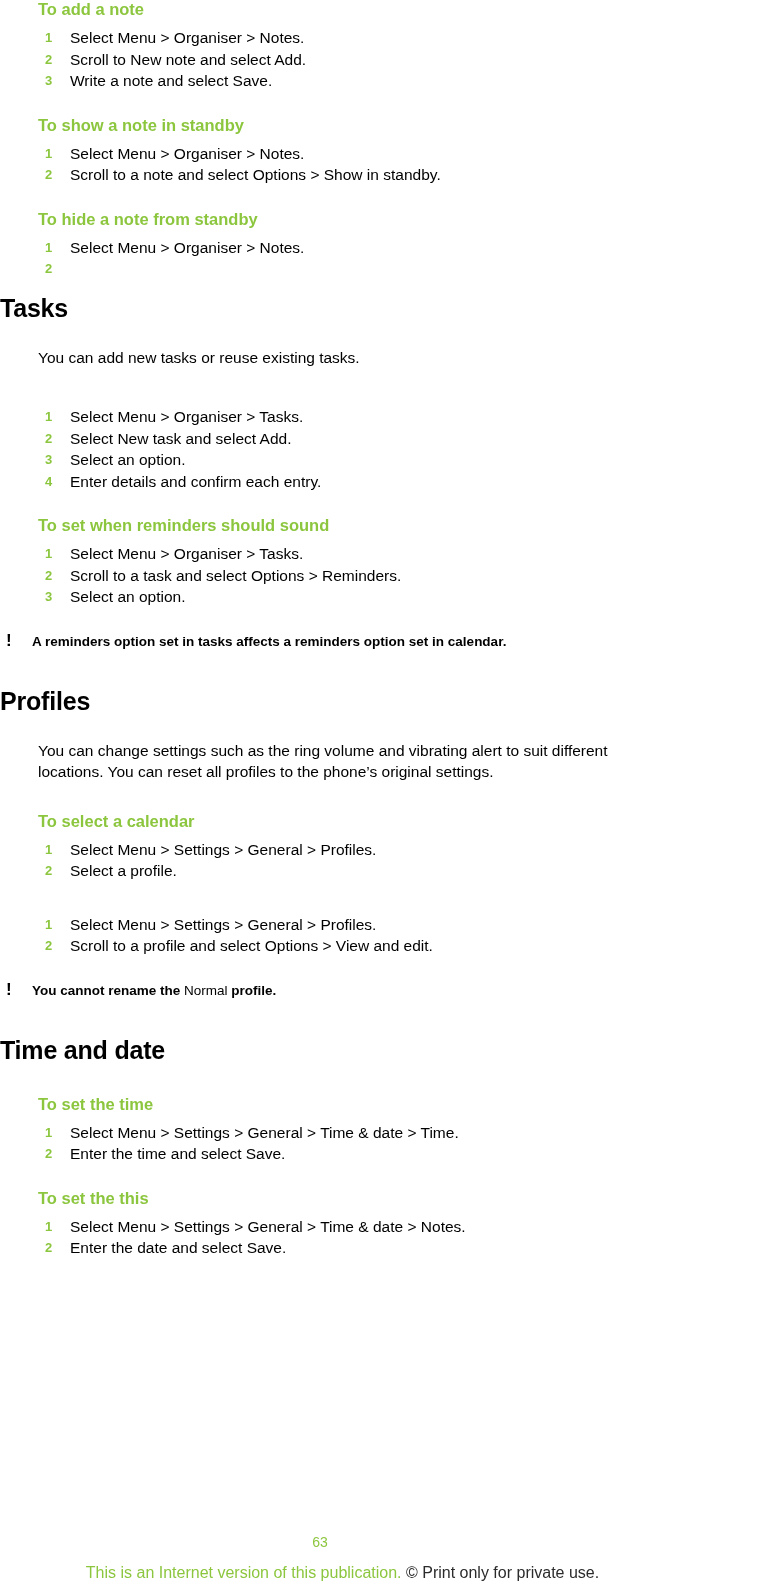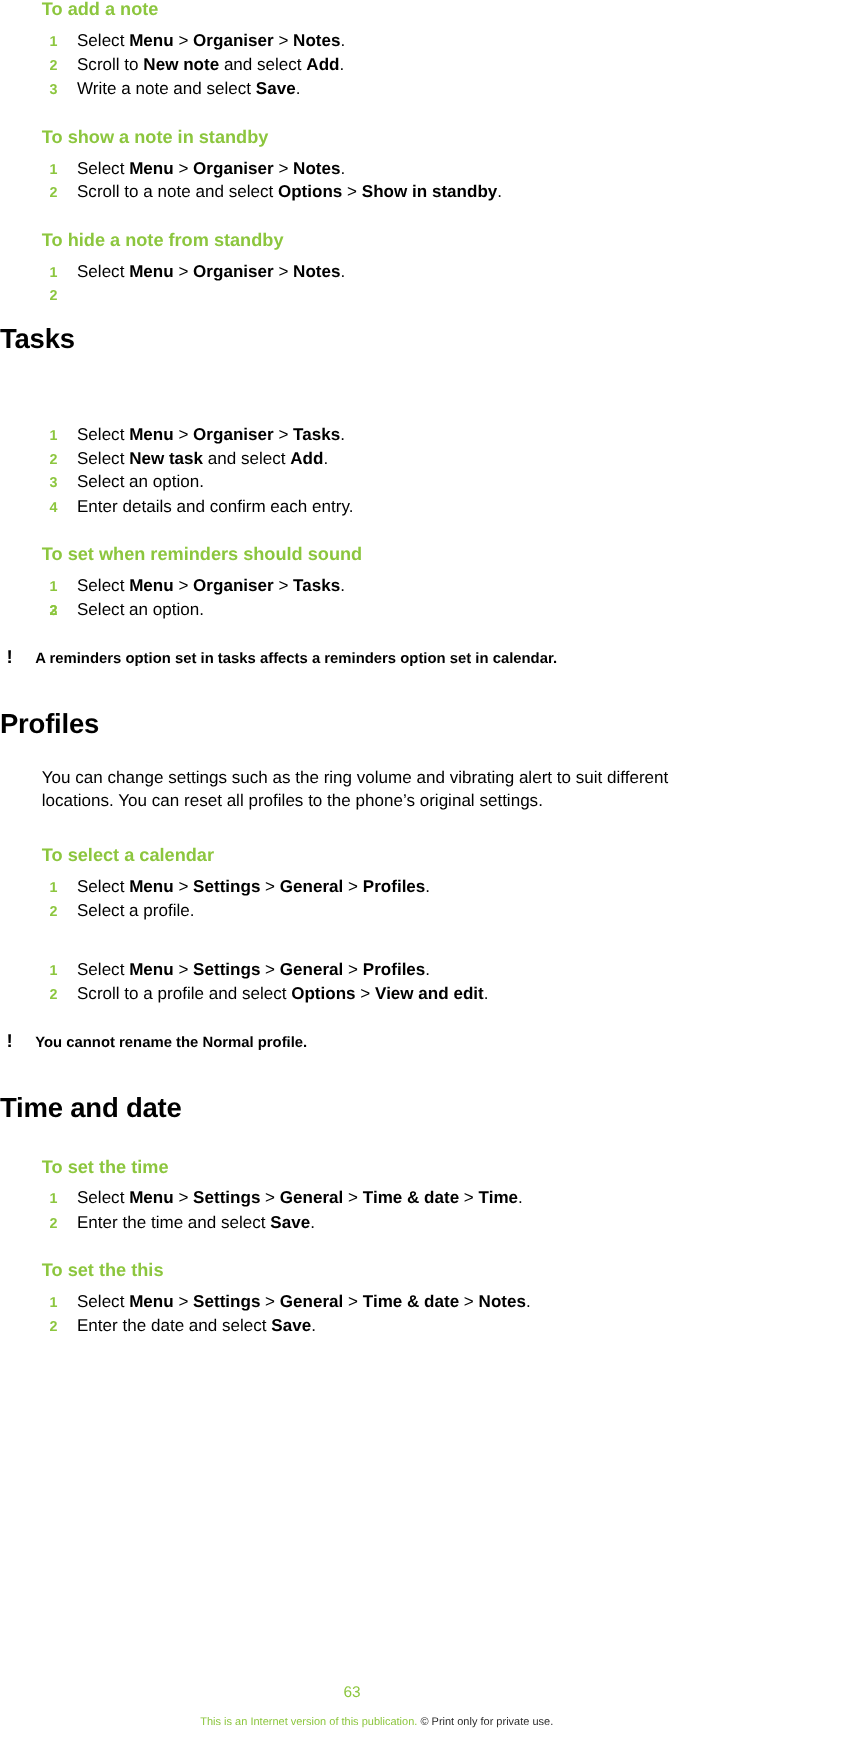--- a/index.html
+++ b/index.html
@@ -60,21 +60,21 @@
     color: #000;
   }
   ol.steps li .num {
     position: absolute;
     left: 7px;
     top: 0;
     font-weight: bold;
     font-size: 13px;
     color: #8cc63e;
   }
-  b { font-weight: bold; }
+  b { font-weight: normal; }
   .gt { font-weight: normal; }
   
   .note {
     position: relative;
     padding-left: 32px;
     font-size: 13.5px;
     line-height: 19px;
     font-weight: bold;
     color: #000;
   }
@@ -92,31 +92,31 @@
   .indent { margin-left: 38px; }
   .sp-8 { height: 8px; }
   .sp-24 { height: 24px; }
   .sp-30 { height: 30px; }
   .sp-36 { height: 36px; }
   
   .footer {
     position: absolute;
     left: 0;
     right: 0;
-    bottom: 11px;
+    bottom: 0;
     text-align: center;
   }
   .page-number {
     font-size: 14px;
     color: #8cc63e;
     font-weight: normal;
     margin-bottom: 14px;
   }
   .footer-note {
-    font-size: 10px;
+    font-size: 16px;
     color: #8cc63e;
     padding-bottom: 8px;
     padding-left: 45px;
   }
   .footer-note .dark { color: #2b2b2b; }
 </style>
 </head>
 <body>
 
 <div class="page">
@@ -144,36 +144,37 @@
     <ol class="steps">
       <li><span class="num">1</span><span>Select <b>Menu</b> <span class="gt">&gt;</span> <b>Organiser</b> <span class="gt">&gt;</span> <b>Notes</b>.</span></li>
       <li><span class="num">2</span></li>
     </ol>
   </div>
 
   <div class="sp-36"></div>
   <h1 class="section-title">Tasks</h1>
   <div class="sp-24"></div>
   <div class="indent">
+    <p class="body-text">You can add new tasks or reuse existing tasks.</p>
 
     <div class="sp-30"></div>
     <div class="sp-8"></div>
     <ol class="steps">
       <li><span class="num">1</span><span>Select <b>Menu</b> <span class="gt">&gt;</span> <b>Organiser</b> <span class="gt">&gt;</span> <b>Tasks</b>.</span></li>
       <li><span class="num">2</span><span>Select <b>New task</b> and select <b>Add</b>.</span></li>
       <li><span class="num">3</span><span>Select an option.</span></li>
       <li><span class="num">4</span><span>Enter details and confirm each entry.</span></li>
     </ol>
 
     <div class="sp-24"></div>
     <h2 class="proc-title">To set when reminders should sound</h2>
     <div class="sp-8"></div>
     <ol class="steps">
       <li><span class="num">1</span><span>Select <b>Menu</b> <span class="gt">&gt;</span> <b>Organiser</b> <span class="gt">&gt;</span> <b>Tasks</b>.</span></li>
-      <li><span class="num">2</span></li>
+      <li><span class="num">2</span><span>Scroll to a task and select <b>Options</b> <span class="gt">&gt;</span> <b>Reminders</b>.</span></li>
       <li><span class="num">3</span><span>Select an option.</span></li>
     </ol>
   </div>
   <div class="sp-24"></div>
   <div class="note">
     <span class="excl">!</span>
     <span class="note-text">A reminders option set in tasks affects a reminders option set in calendar.</span>
   </div>
 
   <div class="sp-36"></div>

